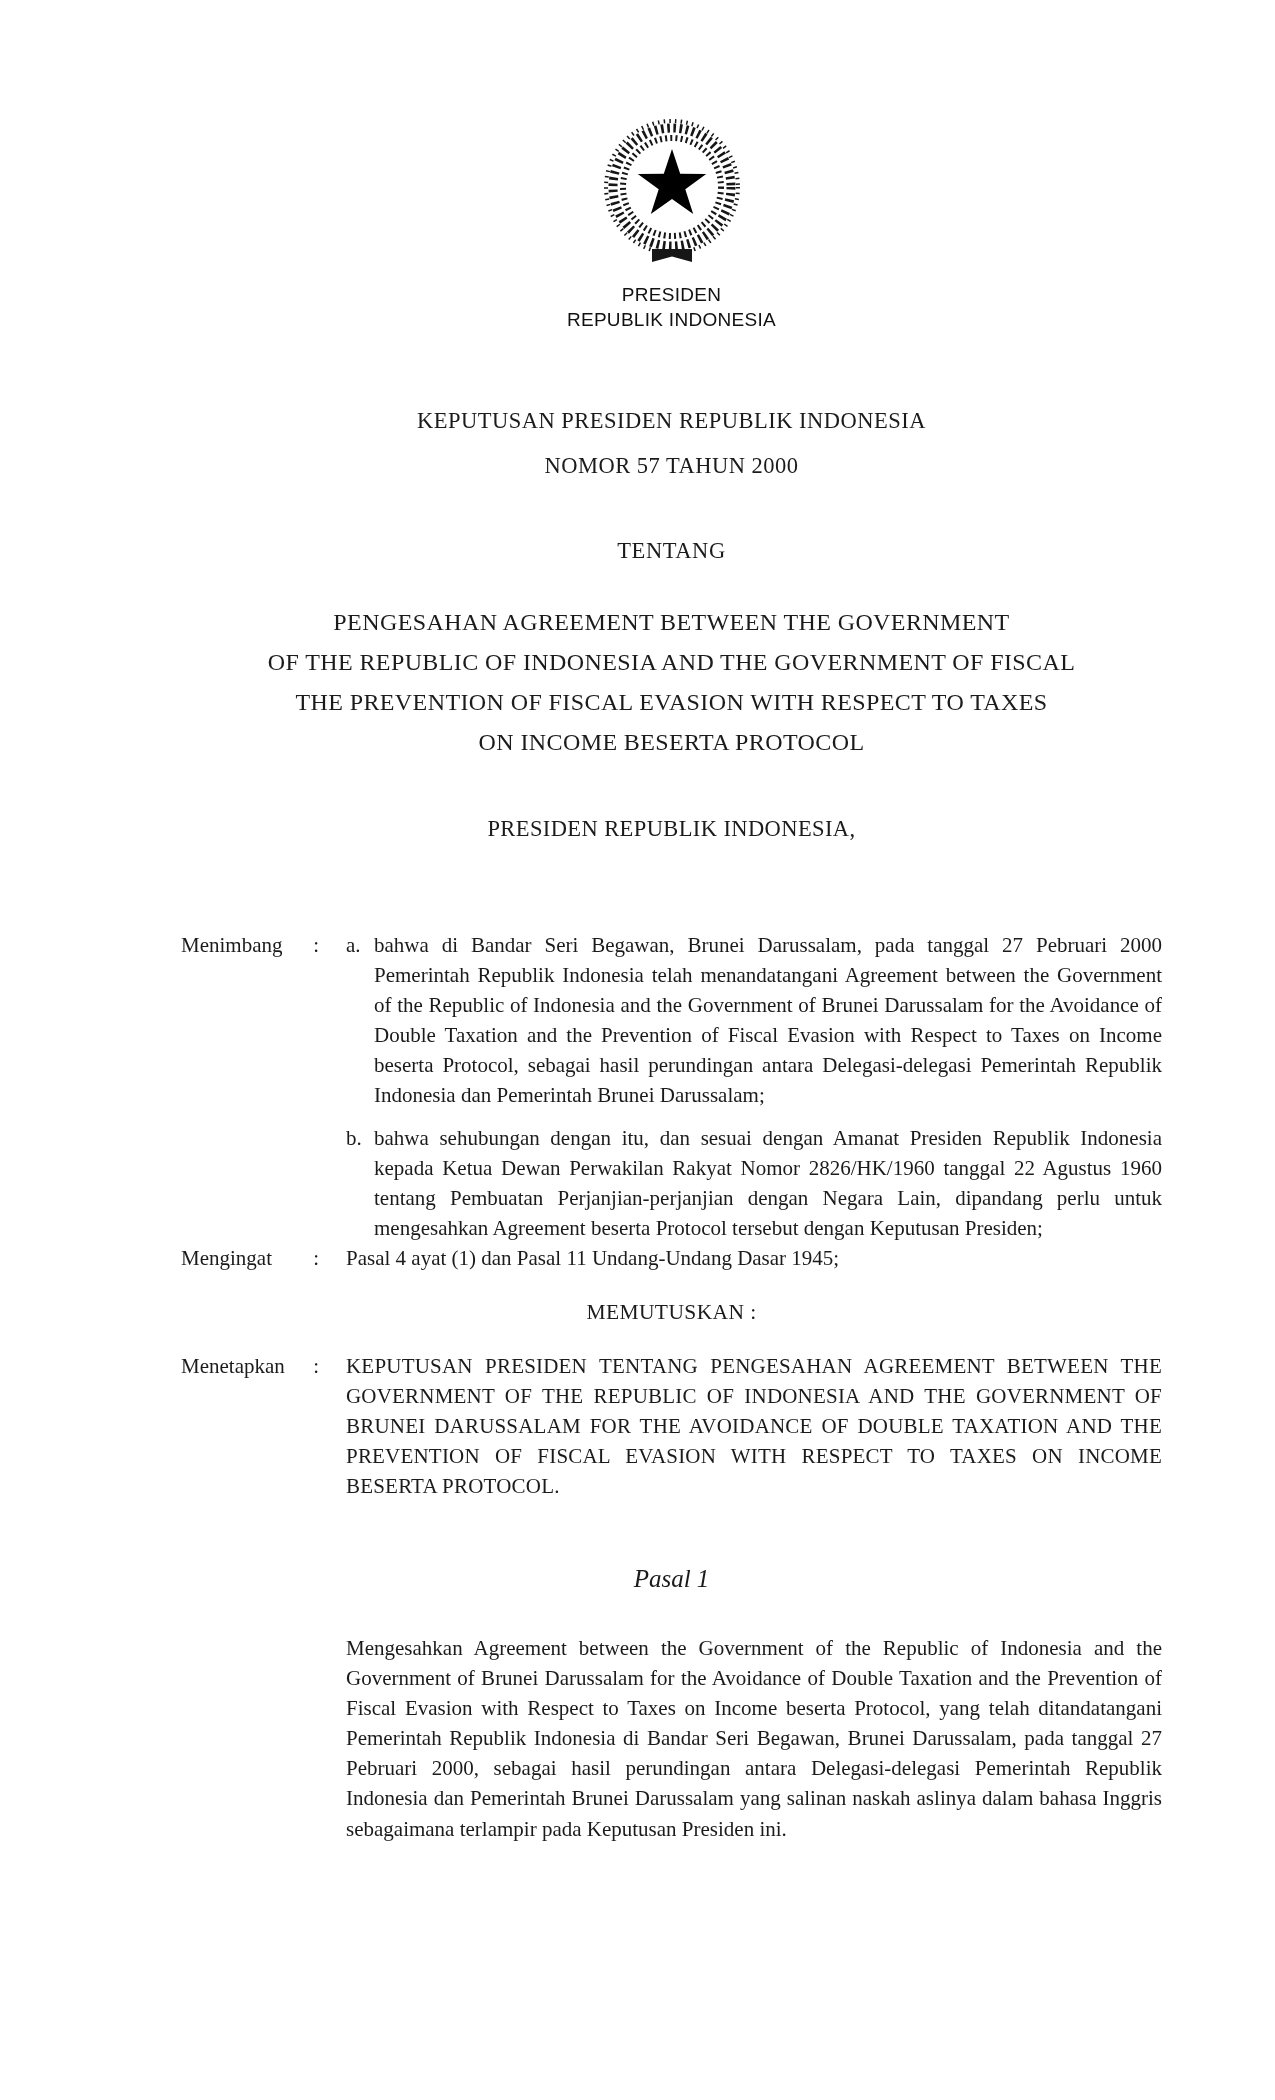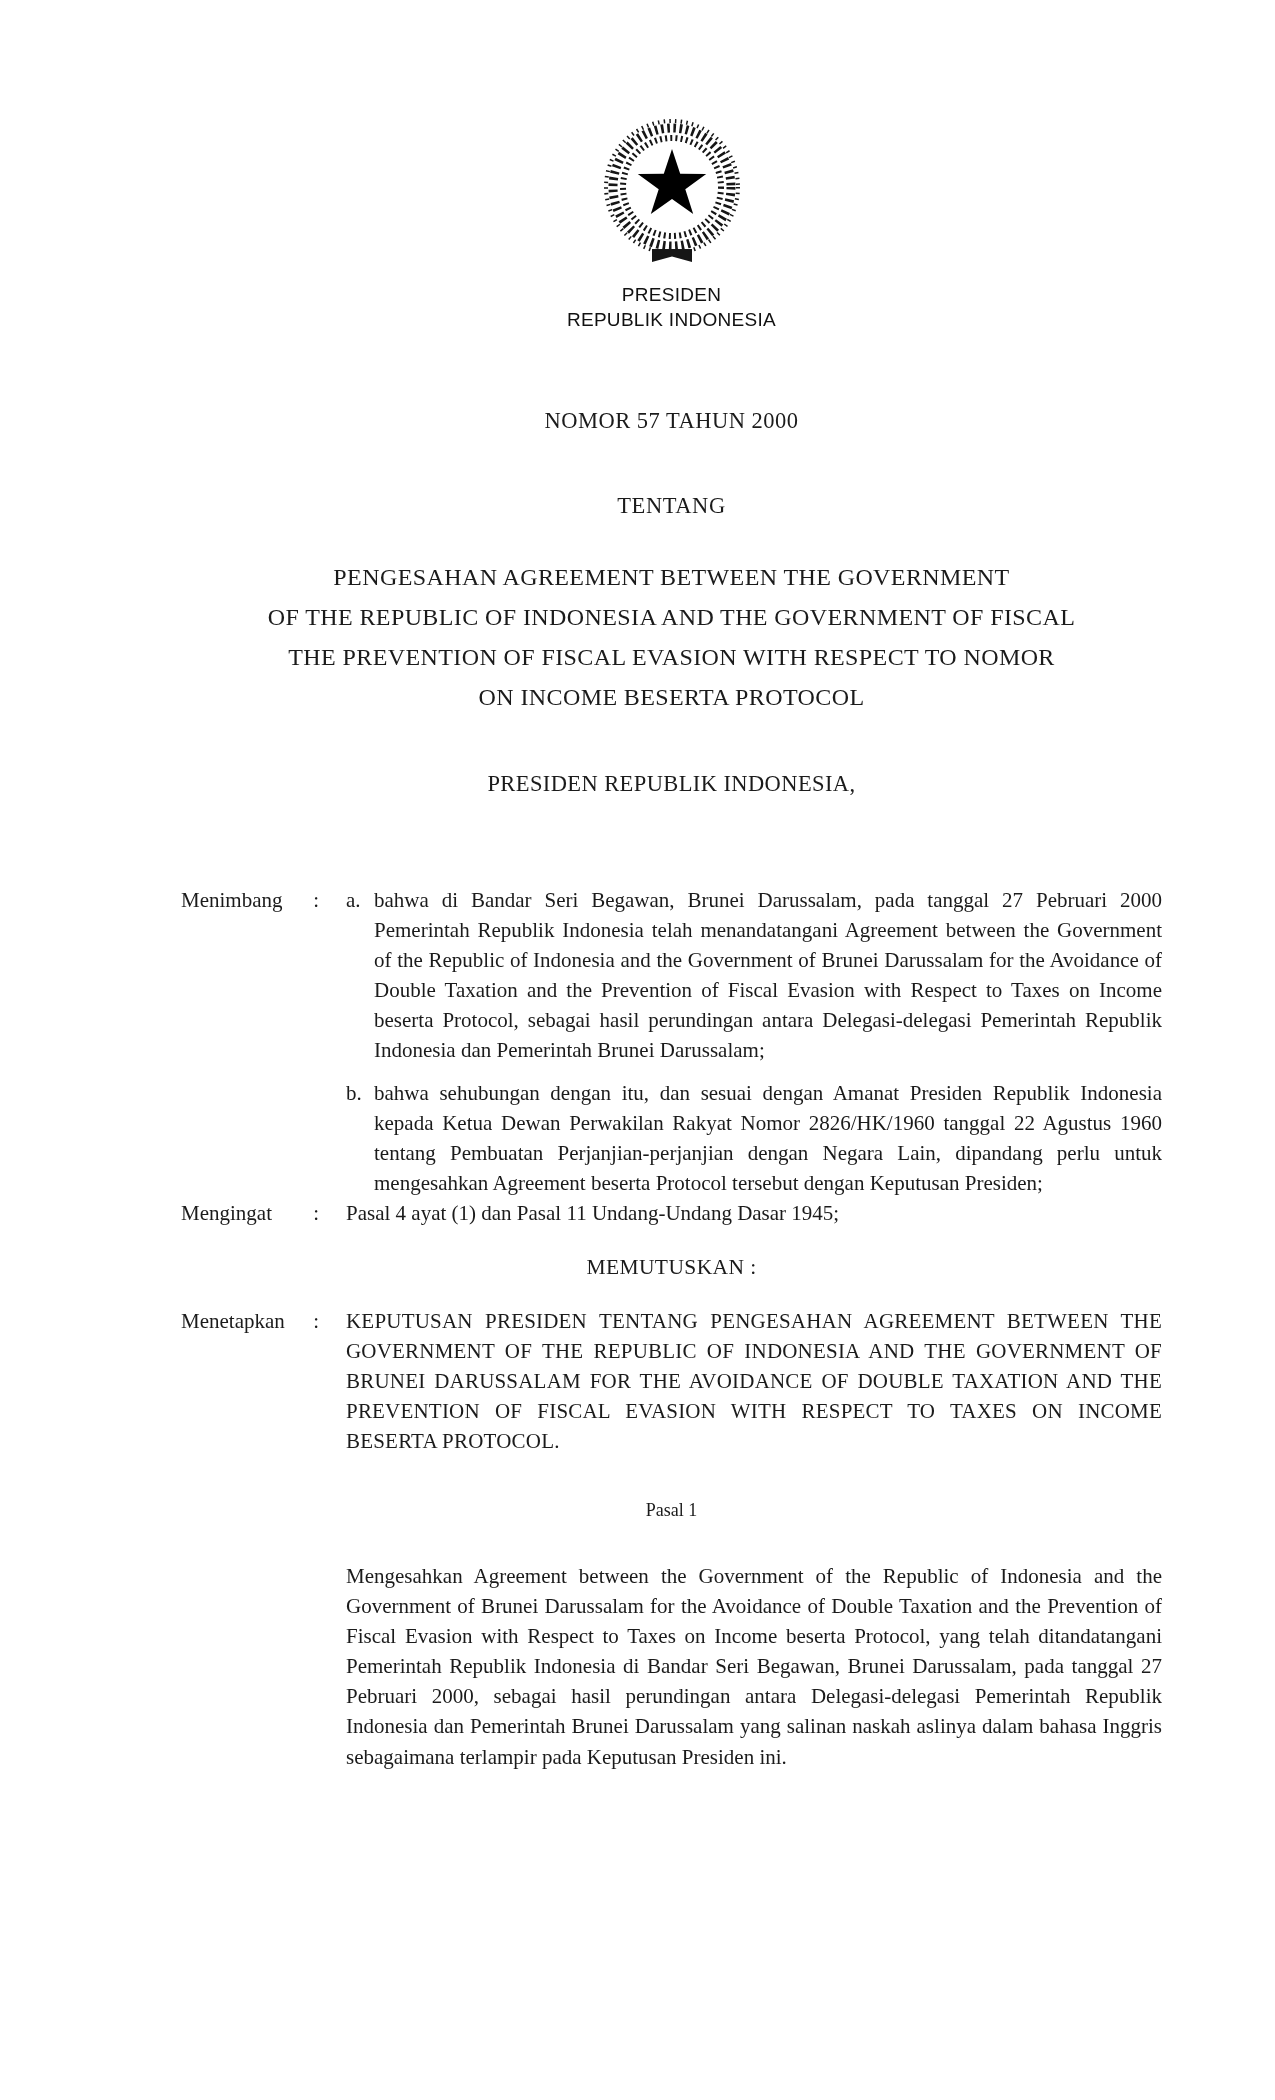--- a/index.html
+++ b/index.html
@@ -108,23 +108,24 @@
     font-size: 21.5px;
     letter-spacing: 0.4px;
   }
   .row-menetapkan {
     margin-top: 26px;
   }
   .row-menetapkan .row-content {
     letter-spacing: 0.2px;
   }
   .pasal-heading {
-    margin-top: 44px;
-    text-align: center;
-    font-size: 18px;
+    margin-top: 64px;
+    text-align: center;
+    font-size: 25px;
+    font-style: italic;
   }
   .pasal-body {
     margin-top: 40px;
     margin-left: 165px;
     text-align: justify;
   }
 </style>
 </head>
 <body>
 
@@ -141,29 +142,30 @@
           <path d="M55 137 L95 137 L95 150 L75 144.5 L55 150 Z" fill="#161616"></path>
         </svg>
       </span>
       <div class="org-name">
         <div>PRESIDEN</div>
         <div>REPUBLIK INDONESIA</div>
       </div>
     </div>
 
     <div class="doc-title">
+      <div>KEPUTUSAN PRESIDEN REPUBLIK INDONESIA</div>
       <div>NOMOR 57 TAHUN 2000</div>
     </div>
 
     <div class="tentang">TENTANG</div>
 
     <div class="subject">
       <div>PENGESAHAN AGREEMENT BETWEEN THE GOVERNMENT</div>
       <div>OF THE REPUBLIC OF INDONESIA AND THE GOVERNMENT OF FISCAL</div>
-      <div>THE PREVENTION OF FISCAL EVASION WITH RESPECT TO NOMOR</div>
+      <div>THE PREVENTION OF FISCAL EVASION WITH RESPECT TO TAXES</div>
       <div>ON INCOME BESERTA PROTOCOL</div>
     </div>
 
     <div class="salutation">PRESIDEN REPUBLIK INDONESIA,</div>
 
     <div class="labeled-row body-text section-menimbang">
       <div class="row-label">
         <span>Menimbang</span>
         <span>:</span>
       </div>

